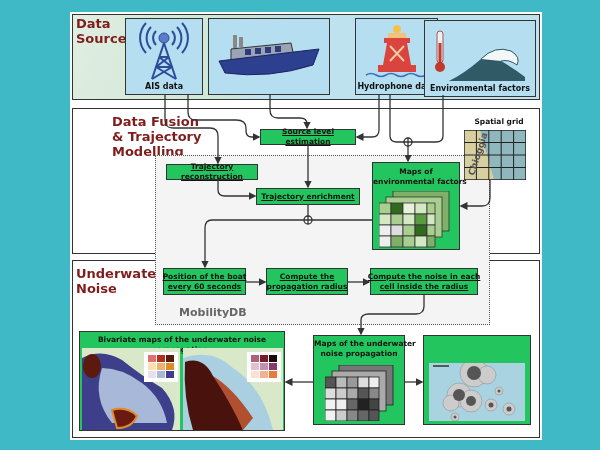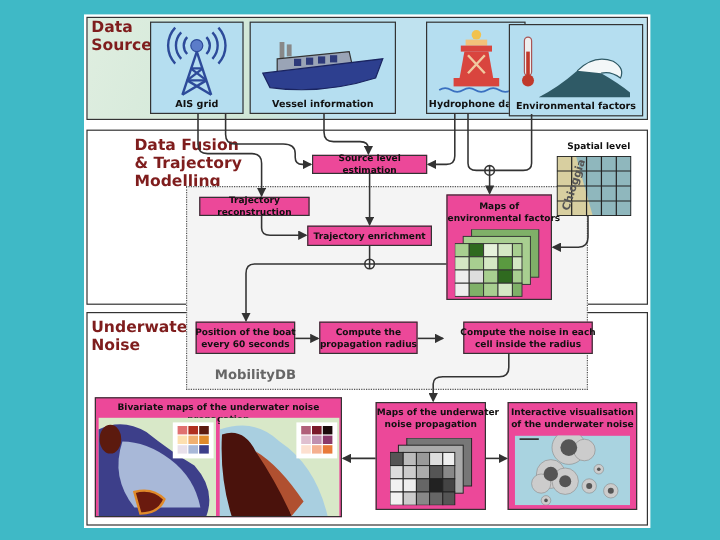--- a/index.html
+++ b/index.html
@@ -3,22 +3,22 @@
 <meta charset="utf-8">
 <style>
   html, body { margin:0; padding:0; }
   body { width:600px; height:450px; background:#3fb9c6; position:relative; overflow:hidden;
          font-family:"DejaVu Sans", sans-serif; }
   .frame { position:absolute; left:70px; top:12px; width:472px; height:428px; background:#fff; }
   .section { position:absolute; border:1.5px solid #333; background:#fff; box-sizing:border-box; }
   .sec-title { position:absolute; font-weight:bold; font-size:13px; line-height:15px; color:#7f1d1d; }
   .src-card { position:absolute; border:1.5px solid #333; background:#b5def0; box-sizing:border-box; }
   .src-label { position:absolute; bottom:3px; left:0; right:0; text-align:center; font-size:8px; font-weight:bold; color:#111; }
-  .box { position:absolute; border:1.3px solid #333; background:#ec4899; box-sizing:border-box;
-         font-size:7.5px; font-weight:bold; text-align:center; display:flex; align-items:center; justify-content:center; line-height:10px; color:#111; }
+  .box { position:absolute; border:1.3px solid #333; background:#22c55e; box-sizing:border-box;
+         font-size:7.5px; font-weight:bold; text-align:center; display:flex; align-items:center; justify-content:center; line-height:10px; color:#111;text-decoration:underline; }
   .dotted { position:absolute; border:1.5px dotted #555; background:#f4f4f4; box-sizing:border-box; }
   .mdb { position:absolute; font-size:11px; color:#666; font-weight:bold; }
   svg.lines { position:absolute; left:0; top:0; pointer-events:none; }
   .lbl { position:absolute; font-size:7.5px; font-weight:bold; text-align:center; color:#111; line-height:10px; }
 </style>
 </head>
 <body>
 
 <div class="frame"></div>
 
@@ -39,35 +39,34 @@
         <line x1="38" y1="22" x2="50" y2="58"></line>
       <line x1="33" y1="36" x2="43" y2="36"></line>
         <line x1="30" y1="46" x2="46" y2="46"></line>
       <line x1="33" y1="36" x2="46" y2="46"></line>
         <line x1="43" y1="36" x2="30" y2="46"></line>
       <line x1="30" y1="46" x2="50" y2="58"></line>
         <line x1="46" y1="46" x2="26" y2="58"></line>
     </g>
     <circle cx="38" cy="17" r="5" fill="#5b7cc9" stroke="#2d4b9a"></circle>
   </svg>
-  <div class="src-label">AIS grid</div>
+  <div class="src-label">AIS data</div>
 </div>
 
 <div class="src-card" style="left:208px;top:18px;width:122px;height:77px;">
   <svg width="120" height="60" viewBox="0 0 120 60" style="position:absolute;left:0;top:4px;">
     <rect x="24" y="12" width="4" height="14" fill="#888"></rect>
       <rect x="30" y="14" width="4" height="10" fill="#888"></rect>
     <polygon points="22,26 82,20 86,38 22,40" fill="#9aa4b6" stroke="#333" stroke-width="1"></polygon>
     <rect x="36" y="26" width="6" height="6" fill="#2e3a7a"></rect>
       <rect x="46" y="25" width="6" height="6" fill="#2e3a7a"></rect>
     <rect x="56" y="24" width="6" height="6" fill="#2e3a7a"></rect>
       <rect x="66" y="23" width="6" height="6" fill="#2e3a7a"></rect>
     <path d="M10 38 L110 26 L104 42 Q60 56 16 50 Z" fill="#2d3f8f" stroke="#1a2460" stroke-width="1"></path>
   </svg>
-  <div class="src-label">Vessel information</div>
 </div>
 
 <div class="src-card" style="left:335px;top:18px;width:83px;height:77px;margin-left:20px;">
   <svg width="82" height="60" viewBox="0 0 82 60" style="position:absolute;left:0;top:2px;">
     <circle cx="41" cy="8" r="4" fill="#f2c24e"></circle>
     <rect x="32" y="12" width="18" height="5" fill="#f3c27a"></rect>
     <rect x="28" y="17" width="26" height="5" fill="#d9453e"></rect>
     <polygon points="31,22 51,22 55,44 27,44" fill="#d9453e"></polygon>
     <path d="M34 25 L48 40 M48 25 L34 40" stroke="#f0c9a0" stroke-width="2"></path>
     <rect x="22" y="44" width="38" height="7" fill="#d9453e"></rect>
@@ -129,42 +128,42 @@
         <rect x="0" y="45" width="12" height="11" fill="#eeeeee"></rect>
           <rect x="12" y="45" width="12" height="11" fill="#7fb068"></rect>
           <rect x="24" y="45" width="12" height="11" fill="#a8cf90"></rect>
           <rect x="36" y="45" width="12" height="11" fill="#d4e8c4"></rect>
           <rect x="48" y="45" width="8" height="11" fill="#7fb068"></rect>
       </g>
     </g>
   </svg>
 </div>
 
-<div class="lbl" style="left:464px;top:117px;width:70px;">Spatial level</div>
+<div class="lbl" style="left:464px;top:117px;width:70px;">Spatial grid</div>
 <svg width="62" height="50" viewBox="0 0 62 50" style="position:absolute;left:464px;top:130px;">
   <rect x="0" y="0" width="62" height="50" fill="#8fb7bd"></rect>
   <polygon points="0,0 16,0 30,50 0,50" fill="#d8cfa0"></polygon>
   <g stroke="#222" stroke-width="1">
     <rect x="0" y="0" width="62" height="50" fill="none" stroke-width="1.5"></rect>
     <line x1="12.4" y1="0" x2="12.4" y2="50"></line>
       <line x1="24.8" y1="0" x2="24.8" y2="50"></line>
       <line x1="37.2" y1="0" x2="37.2" y2="50"></line>
       <line x1="49.6" y1="0" x2="49.6" y2="50"></line>
     <line x1="0" y1="12.5" x2="62" y2="12.5"></line>
       <line x1="0" y1="25" x2="62" y2="25"></line>
       <line x1="0" y1="37.5" x2="62" y2="37.5"></line>
   </g>
   <text x="0" y="0" transform="translate(10,46) rotate(-72)" font-size="9" font-weight="bold" fill="#555" font-family="DejaVu Sans, sans-serif">Chioggia</text>
 </svg>
 
 <div class="box" style="left:163px;top:268px;width:83px;height:27px;white-space:pre;">Position of the boat
 every 60 seconds</div>
 <div class="box" style="left:266px;top:268px;width:82px;height:27px;white-space:pre;">Compute the
 propagation radius</div>
-<div class="box" style="left:370px;top:268px;width:108px;height:27px;white-space:pre;margin-left:16px;">Compute the noise in each
+<div class="box" style="left:370px;top:268px;width:108px;height:27px;white-space:pre;">Compute the noise in each
 cell inside the radius</div>
 
 <div class="box" style="left:79px;top:331px;width:206px;height:100px;align-items:flex-start;">
   <div class="lbl" style="position:absolute;left:0;right:0;top:3px;">Bivariate maps of the underwater noise propagation</div>
   <svg width="98" height="82" viewBox="0 0 98 82" style="position:absolute;left:2px;top:16px;">
     <rect width="98" height="82" fill="#d8e8c8"></rect>
     <path d="M0 10 Q20 0 40 12 Q60 28 80 40 Q98 60 90 82 L0 82 Z" fill="#3d3f8a"></path>
     <path d="M20 20 Q40 20 60 35 Q80 50 85 75 L30 75 Q10 50 20 20Z" fill="#a8b8d8"></path>
     <ellipse cx="10" cy="18" rx="9" ry="12" fill="#5c1a0e"></ellipse>
     <path d="M30 62 Q45 58 55 68 Q50 80 35 80 Z" fill="#6a1a0e" stroke="#e08a2a" stroke-width="2"></path>
@@ -222,22 +221,20 @@
       <rect x="0" y="45" width="11" height="11" fill="#f2f2f2"></rect>
         <rect x="11" y="45" width="11" height="11" fill="#ccc"></rect>
         <rect x="22" y="45" width="11" height="11" fill="#888"></rect>
         <rect x="33" y="45" width="11" height="11" fill="#666"></rect>
         <rect x="44" y="45" width="10" height="11" fill="#555"></rect>
     </g>
   </svg>
 </div>
 
 <div class="box" style="left:423px;top:335px;width:108px;height:90px;align-items:flex-start;">
-  <div class="lbl" style="position:absolute;left:0;right:0;top:3px;white-space:pre;">Interactive visualisation
-of the underwater noise</div>
   <svg width="96" height="58" viewBox="0 0 96 58" style="position:absolute;left:5px;top:27px;">
     <rect width="96" height="58" fill="#a9d3e0"></rect>
     <line x1="4" y1="3" x2="20" y2="3" stroke="#333" stroke-width="1.5"></line>
     <g fill="#ccc" stroke="#888" stroke-width="0.5">
       <circle cx="45" cy="10" r="14"></circle>
         <circle cx="58" cy="12" r="9"></circle>
       <circle cx="30" cy="32" r="12"></circle>
         <circle cx="42" cy="38" r="11"></circle>
         <circle cx="22" cy="40" r="8"></circle>
       <circle cx="62" cy="42" r="6"></circle>

